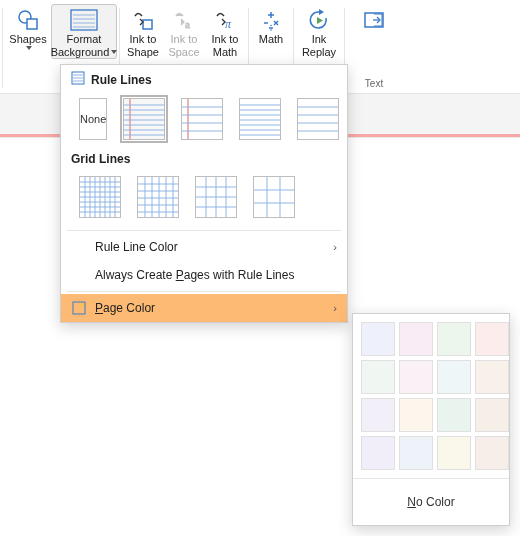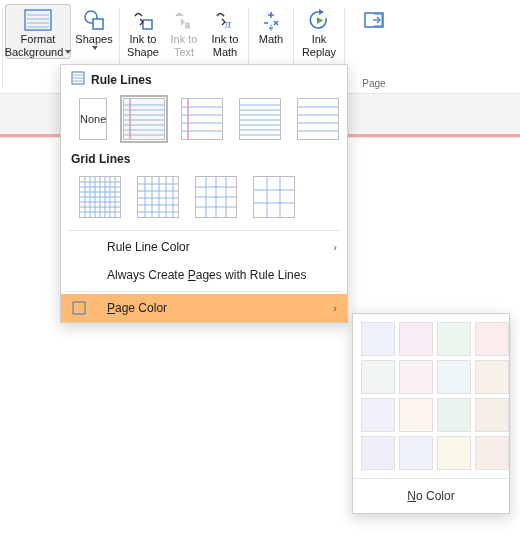--- a/index.html
+++ b/index.html
@@ -118,21 +118,21 @@
     color: #333;
   }
   .swatch.sel { outline: 2px solid #b6b6b6; outline-offset: 1px; background:#f7f7f7; }
   .panel hr { border: none; border-top: 1px solid #e6e6e6; margin: 2px 6px; }
   .menu-item {
     display:flex;
     align-items: center;
     padding: 6px 10px;
     font-size: 12px;
     color: #222;
-    gap:20px;
+    gap:8px;
     cursor: default;
   }
   .menu-item.hover { background:#fdba74; }
   .menu-item .mi-spacer { flex:1; }
   .menu-item .chev { font-size: 11px; color: #555; }
   .menu-item .mi-icon { width:16px; height:16px; display:flex; align-items:center; justify-content:center; }
 
   
   .flyout {
     position: absolute;
@@ -149,21 +149,21 @@
     grid-auto-rows: 34px;
     gap: 4px;
     padding: 8px;
   }
   .color-cell {
     border: 1px solid #e0e0e0;
     cursor: default;
   }
   .flyout .no-color {
     border-top: 1px solid #e6e6e6;
-    padding: 10px 10px;
+    padding: 16px 10px;
     font-size: 12px;
     display:flex;
     align-items:center;
     justify-content:center;
     gap:6px;
   }
 
   .ul-first { text-decoration: underline; text-underline-offset: 1px; }
 
   .chevron-down {
@@ -173,53 +173,53 @@
     border-top:4px solid #555;
     margin-left:1px;
   }
 </style>
 </head>
 <body>
 
 <div class="ribbon">
 
   <div class="sep"></div>
+
+  <div class="group">
+    <div class="cmd" style="width:46px">
+      <div class="ic">
+        <svg viewBox="0 0 24 24" width="24" height="24">
+          <circle cx="9" cy="9" r="6" fill="none" stroke="#3a7ac8" stroke-width="1.5"></circle>
+          <rect x="11" y="11" width="10" height="10" fill="#fff" stroke="#3a7ac8" stroke-width="1.5"></rect>
+        </svg>
+      </div>
+      <div class="lbl">Shapes</div>
+      <span class="chevron-down"></span>
+    </div>
+  </div>
 
   <div class="group">
     <div class="cmd wide act">
       <div class="ic" style="width:30px;height:24px">
         <svg viewBox="0 0 30 24" width="30" height="24">
           <rect x="2" y="2" width="26" height="20" fill="none" stroke="#3a7ac8" stroke-width="1.3"></rect>
           <line x1="4" y1="7" x2="26" y2="7" stroke="#8fb5e3"></line>
           <line x1="4" y1="11" x2="26" y2="11" stroke="#8fb5e3"></line>
           <line x1="4" y1="15" x2="26" y2="15" stroke="#8fb5e3"></line>
           <line x1="4" y1="19" x2="26" y2="19" stroke="#8fb5e3"></line>
         </svg>
       </div>
       <div class="lbl"><span>Format</span></div>
       <div class="dd-row">
           <span class="lbl">Background</span> 
           <span class="chevron-down"></span>
         </div>
     </div>
   </div>
 
-  <div class="group">
-    <div class="cmd" style="width:46px">
-      <div class="ic">
-        <svg viewBox="0 0 24 24" width="24" height="24">
-          <circle cx="9" cy="9" r="6" fill="none" stroke="#3a7ac8" stroke-width="1.5"></circle>
-          <rect x="11" y="11" width="10" height="10" fill="#fff" stroke="#3a7ac8" stroke-width="1.5"></rect>
-        </svg>
-      </div>
-      <div class="lbl">Shapes</div>
-      <span class="chevron-down"></span>
-    </div>
-  </div>
-
   <div class="sep"></div>
 
   <div class="group">
     <div class="cmd" style="width:42px">
       <div class="ic">
         <svg viewBox="0 0 24 24" width="24" height="24">
           <path d="M4 8 Q 7 3 11 8" fill="none" stroke="#333" stroke-width="1.5"></path>
           <rect x="12" y="12" width="9" height="9" fill="none" stroke="#3a7ac8" stroke-width="1.5"></rect>
           <polyline points="9,11 12,14 9,17" fill="none" stroke="#333" stroke-width="1.3"></polyline>
         </svg>
@@ -230,21 +230,21 @@
 
   <div class="group">
     <div class="cmd disabled" style="width:40px">
       <div class="ic">
         <svg viewBox="0 0 24 24" width="24" height="24">
           <path d="M4 8 Q 7 3 11 8" fill="none" stroke="#c6c6c6" stroke-width="1.5"></path>
           <text x="13" y="20" font-size="11" fill="#c6c6c6" font-family="serif">a</text>
           <polyline points="9,11 12,14 9,17" fill="none" stroke="#c6c6c6" stroke-width="1.3"></polyline>
         </svg>
       </div>
-      <div class="lbl"><span>Ink to</span><br><span>Text</span></div>
+      <div class="lbl"><span>Ink to</span><br><span>Space</span></div>
     </div>
   </div>
 
   <div class="group">
     <div class="cmd" style="width:42px">
       <div class="ic">
         <svg viewBox="0 0 24 24" width="24" height="24">
           <path d="M4 8 Q 7 3 11 8" fill="none" stroke="#333" stroke-width="1.5"></path>
           <text x="12" y="20" font-size="12" fill="#3a7ac8" font-family="serif" font-style="italic">π</text>
           <polyline points="9,11 12,14 9,17" fill="none" stroke="#333" stroke-width="1.3"></polyline>
@@ -296,21 +296,21 @@
     <div class="cmd" style="width:54px">
       <div class="ic">
         <svg viewBox="0 0 24 24" width="24" height="24">
           <rect x="3" y="5" width="18" height="14" fill="none" stroke="#3a7ac8" stroke-width="1.5"></rect>
           <polyline points="12,6 20,6 20,18 12,18" fill="none" stroke="#3a7ac8" stroke-width="1"></polyline>
           <line x1="11" y1="12" x2="17" y2="12" stroke="#3a7ac8" stroke-width="1.3"></line>
           <polyline points="15,9 18,12 15,15" fill="none" stroke="#3a7ac8" stroke-width="1.3"></polyline>
         </svg>
       </div>
     </div>
-    <div class="group-label">Page</div>
+    <div class="group-label">Text</div>
   </div>
 </div>
 
 <div class="page-area">
   <div class="page-hl"></div>
 </div>
 
 <div class="panel">
   <div class="panel-section-title">
     <span>

